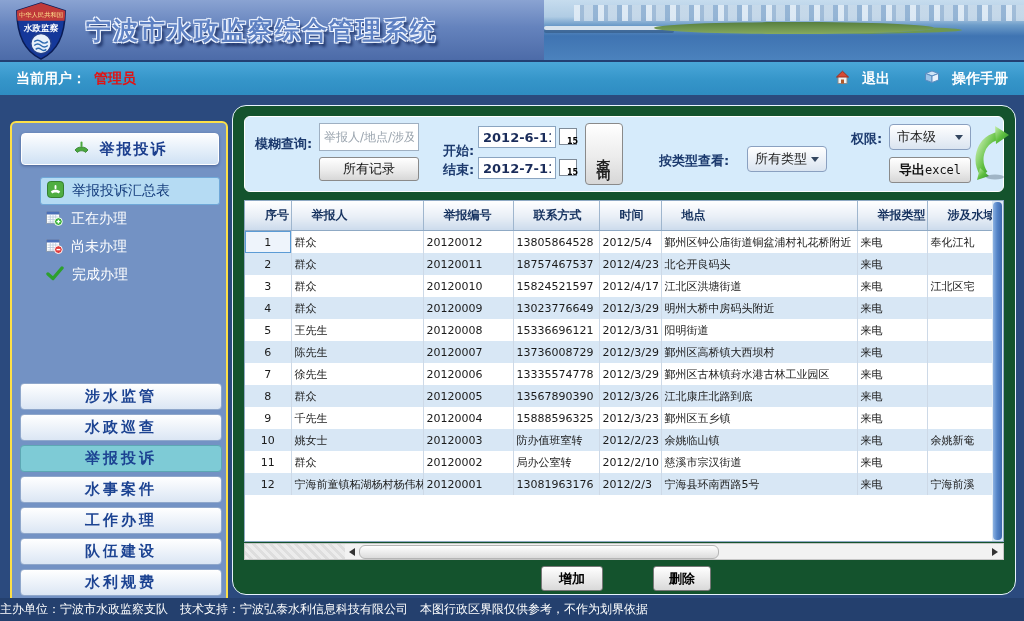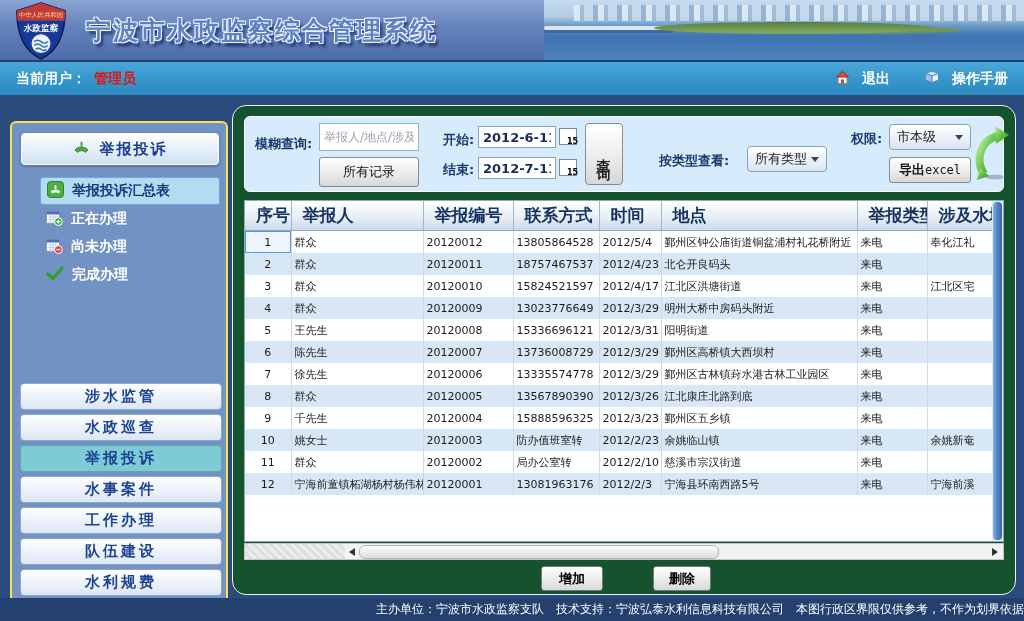--- a/index.html
+++ b/index.html
@@ -36,21 +36,21 @@
   
   .sidebar { position:absolute; left:10px; top:105px; width:218px; height:490px;
     background:#7392c4; border:2px solid #fde047; border-radius:6px; box-sizing:border-box;margin-top:16px; }
   .side-header { position:absolute; left:9px; top:10px; width:196px; height:30px;
     background:linear-gradient(180deg,#fdfeff,#cfe1f4); border:1px solid #ffffff; border-radius:4px;
     display:flex; align-items:center; justify-content:center; gap:10px;
     color:#1c3f8e; font-weight:bold; font-size:15px; letter-spacing:2px;
     box-shadow:0 1px 3px rgba(20,40,90,.45); cursor:pointer; }
   .side-items { position:absolute; left:28px; top:54px; width:180px; }
   .side-item { height:28px; display:flex; align-items:center; gap:8px; padding:0 6px;
-    color:#ffffff; font-weight:bold; font-size:14px; cursor:pointer; white-space:nowrap; }
+    color:#ffffff; font-weight:normal; font-size:14px; cursor:pointer; white-space:nowrap; }
   .side-item.selected { background:#b5dbf3; border:1px solid #6fa8d8; border-radius:3px;
     color:#143c7c; box-sizing:border-box; }
   .side-nav { position:absolute; left:6px; top:260px; width:206px; }
   .nav-btn { height:25px; margin:0 2px 4px; background:linear-gradient(180deg,#ffffff,#dbe6f4);
     border:1px solid #8fa7cb; border-radius:4px; display:flex; align-items:center; justify-content:center;
     color:#1c4392; font-weight:bold; font-size:15px; letter-spacing:3px; cursor:pointer; }
   .nav-btn.selected { background:#7ecbd6; border-color:#5da7b4; }
 
   
   .main { position:absolute; left:232px; top:105px; width:784px; height:490px;
@@ -59,21 +59,21 @@
   .filterbox { position:absolute; left:11px; top:10px; width:758px; height:74px;
     background:#d6ebfb; border:1px solid #ffffff; border-radius:6px; }
   .flabel { position:absolute; color:#1c3a6e; font-weight:bold; font-size:13px; white-space:nowrap; }
   .fuzzy-input { position:absolute; left:74px; top:6px; width:100px; height:28px;
     border:1px solid #9fb0c2; background:#fff; font-size:12px; color:#333; padding:2px 4px;
     box-sizing:border-box; font-family:inherit; }
   .fuzzy-input::placeholder { color:#9aa4ae; }
   .btn { background:linear-gradient(180deg,#ffffff 0%,#ececec 55%,#d7d7d7 100%);
     border:1px solid #8a8a8a; border-radius:3px; font-size:13px; color:#111;
     cursor:pointer; font-family:inherit; }
-  .all-records-btn { position:absolute; left:74px; top:40px; width:100px; height:30px; }
+  .all-records-btn { position:absolute; left:74px; top:40px; width:100px; height:24px; }
   .date-input { position:absolute; width:78px; height:22px; border:1px solid #8aa4c0; background:#fff;
     font-weight:bold; font-size:13px; color:#1a2c5a; padding:1px 4px; box-sizing:border-box; font-family:inherit; }
   .cal { position:absolute; width:18px; height:17px; background:#fff; border:1px solid #7f8b98;
     box-sizing:border-box; cursor:pointer; }
   .cal .cal-bar { height:5px; background:#3a5ba8; position:relative; }
   .cal .cal-bar::after { content:""; position:absolute; left:7px; top:1.5px; width:2px; height:2px;
     border-radius:50%; background:#fff; }
   .cal .cal-day { font-size:8px; line-height:10px; text-align:center; color:#000; font-weight:bold;padding-left:7px; }
   .query-btn { position:absolute; left:340px; top:6px; width:38px; height:62px;
     border-radius:4px; font-weight:bold; font-size:14px; color:#222;
@@ -89,21 +89,21 @@
   .refresh { position:absolute; left:730px; top:7px; width:34px; height:58px; cursor:pointer; }
 
   
   .table-area { position:absolute; left:11px; top:94px; width:760px; height:342px;
     background:#ffffff; border:1px solid #8fa9c4; box-sizing:border-box; overflow:hidden; }
   table.grid { border-collapse:collapse; table-layout:fixed; width:748px; font-size:11px; color:#1a1a1a; }
   table.grid col.c0{width:46px} table.grid col.c1{width:132px} table.grid col.c2{width:90px}
   table.grid col.c3{width:86px} table.grid col.c4{width:62px} table.grid col.c5{width:196px}
   table.grid col.c6{width:70px} table.grid col.c7{width:66px}
   table.grid th { height:29px; background:linear-gradient(180deg,#ffffff 0%,#e8eef6 55%,#ccdbec 100%);
-    color:#15315e; font-size:17px; font-weight:bold; text-align:left; padding:0 11px;
+    color:#15315e; font-size:12px; font-weight:bold; text-align:left; padding:0 20px;
     border-right:1px solid #9fb6ce; border-bottom:1px solid #8fa9c4; white-space:nowrap; overflow:hidden; }
   table.grid th:first-child { text-align:center; }
   table.grid td { height:22px; padding:0 3px; border-right:1px solid #cdd9e7;
     white-space:nowrap; overflow:hidden; cursor:default; }
   table.grid td:first-child { text-align:center; }
   table.grid tr.alt { background:#d8e7f5; }
   table.grid td.cell-focus { box-shadow:inset 0 0 0 1px #5b9bd5; background:#eef4fb; }
   .vscroll { position:absolute; right:0; top:0; width:11px; height:340px; background:#dfeaf4; cursor:pointer; }
   .vthumb { position:absolute; left:1px; top:1px; width:9px; height:338px; border-radius:4px;
     background:linear-gradient(90deg,#8cb2e2 0%,#5585c8 45%,#3c67ab 100%); }
@@ -119,21 +119,21 @@
   .h-thumb { position:absolute; left:114px; top:1px; width:358px; height:12px; border-radius:6px;
     background:linear-gradient(180deg,#ffffff,#dcdcdc); border:1px solid #b5b5b5; cursor:pointer; }
 
   
   .act-btn { position:absolute; top:460px; height:25px; font-weight:bold; border:1px solid #777;
     border-radius:3px; background:linear-gradient(180deg,#ffffff,#d9d9d9); font-size:13px;
     cursor:pointer; font-family:inherit; }
   .add-btn { left:308px; width:62px; }
   .del-btn { left:420px; width:58px; }
   .footer { position:absolute; left:0; top:598px; width:1024px; height:23px; background:#24406e;
-    color:#ffffff; font-size:12px; display:flex; align-items:center; justify-content:flex-end; white-space:nowrap; }
+    color:#ffffff; font-size:12px; display:flex; align-items:center; justify-content:flex-start; white-space:nowrap; }
 </style>
 </head>
 <body>
 
 <div class="screen">
 
   <header class="banner">
     <div class="banner-photo">
       <div class="skyline"></div>
       <div class="bridge"></div>
@@ -249,21 +249,21 @@
     </nav>
   </aside>
 
   <main class="main">
 
     <div class="filterbox">
       <span class="flabel" style="left:10px; top:18px;">模糊查询:</span>
       <input class="fuzzy-input" type="text" placeholder="举报人/地点/涉及水域" style="">
       <button class="btn all-records-btn">所有记录</button>
 
-      <span class="flabel" style="left:198px; top:14px;">开始:</span>
+      <span class="flabel" style="left:198px; top:25px;">开始:</span>
       <input class="date-input" style="left: 233px; top: 9px;" type="text" value="2012-6-11">
       <span class="cal" style="left:314px; top:11px;">
         <span class="cal-bar"></span><span class="cal-day">15</span>
       </span>
 
       <span class="flabel" style="left:198px; top:44px;">结束:</span>
       <input class="date-input" style="left: 233px; top: 40px;" type="text" value="2012-7-11">
       <span class="cal" style="left:314px; top:42px;">
         <span class="cal-bar"></span><span class="cal-day">15</span>
       </span>

